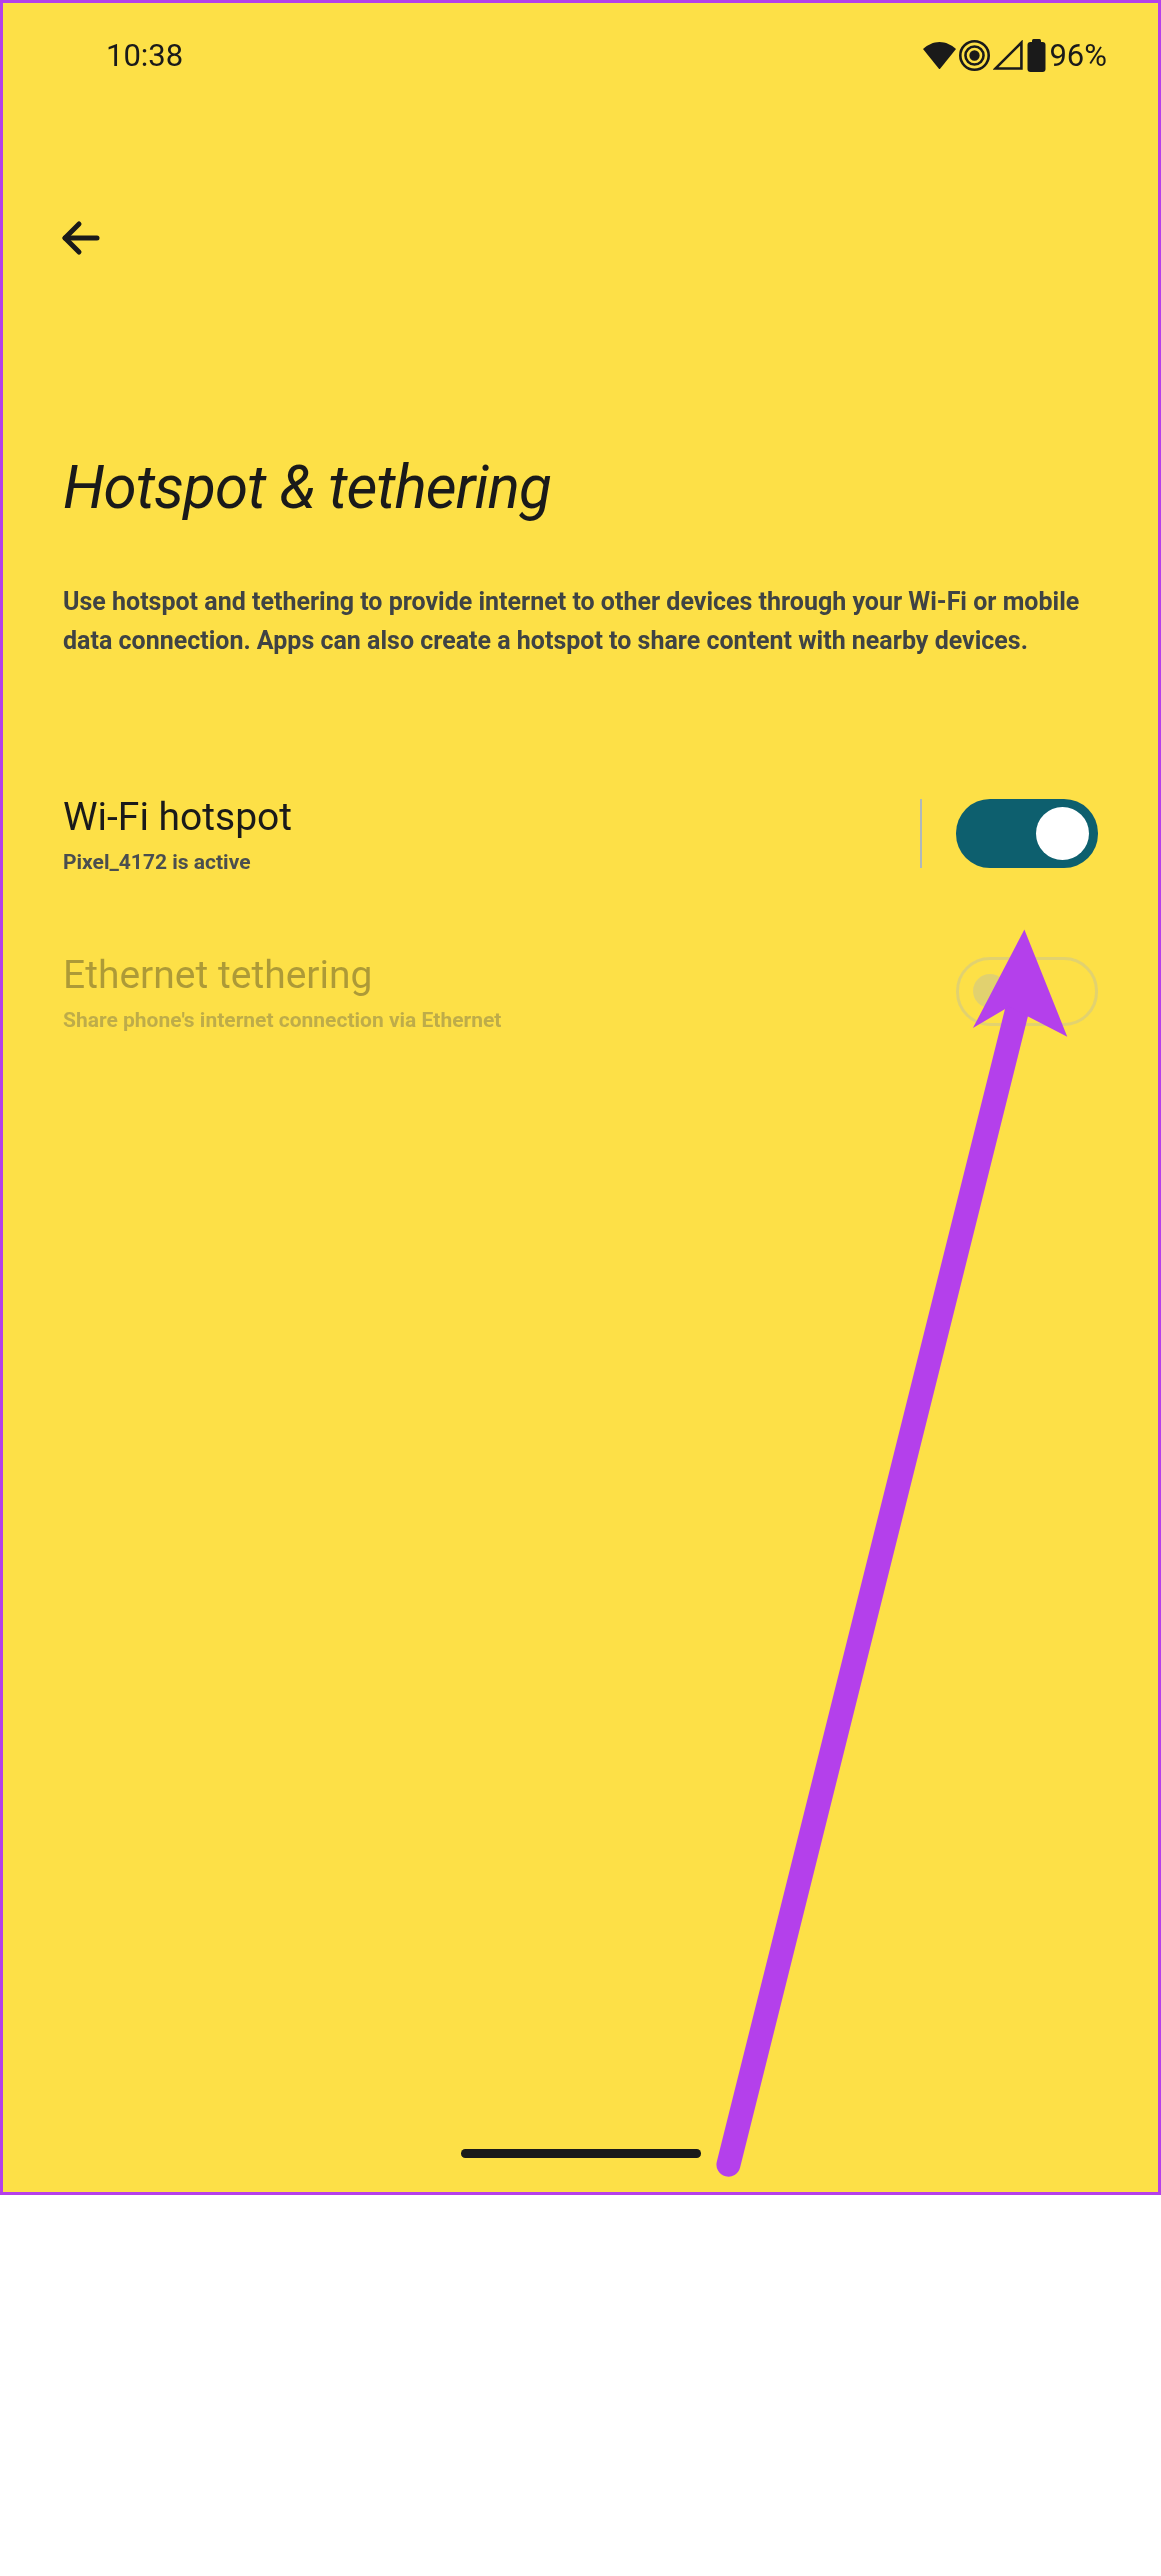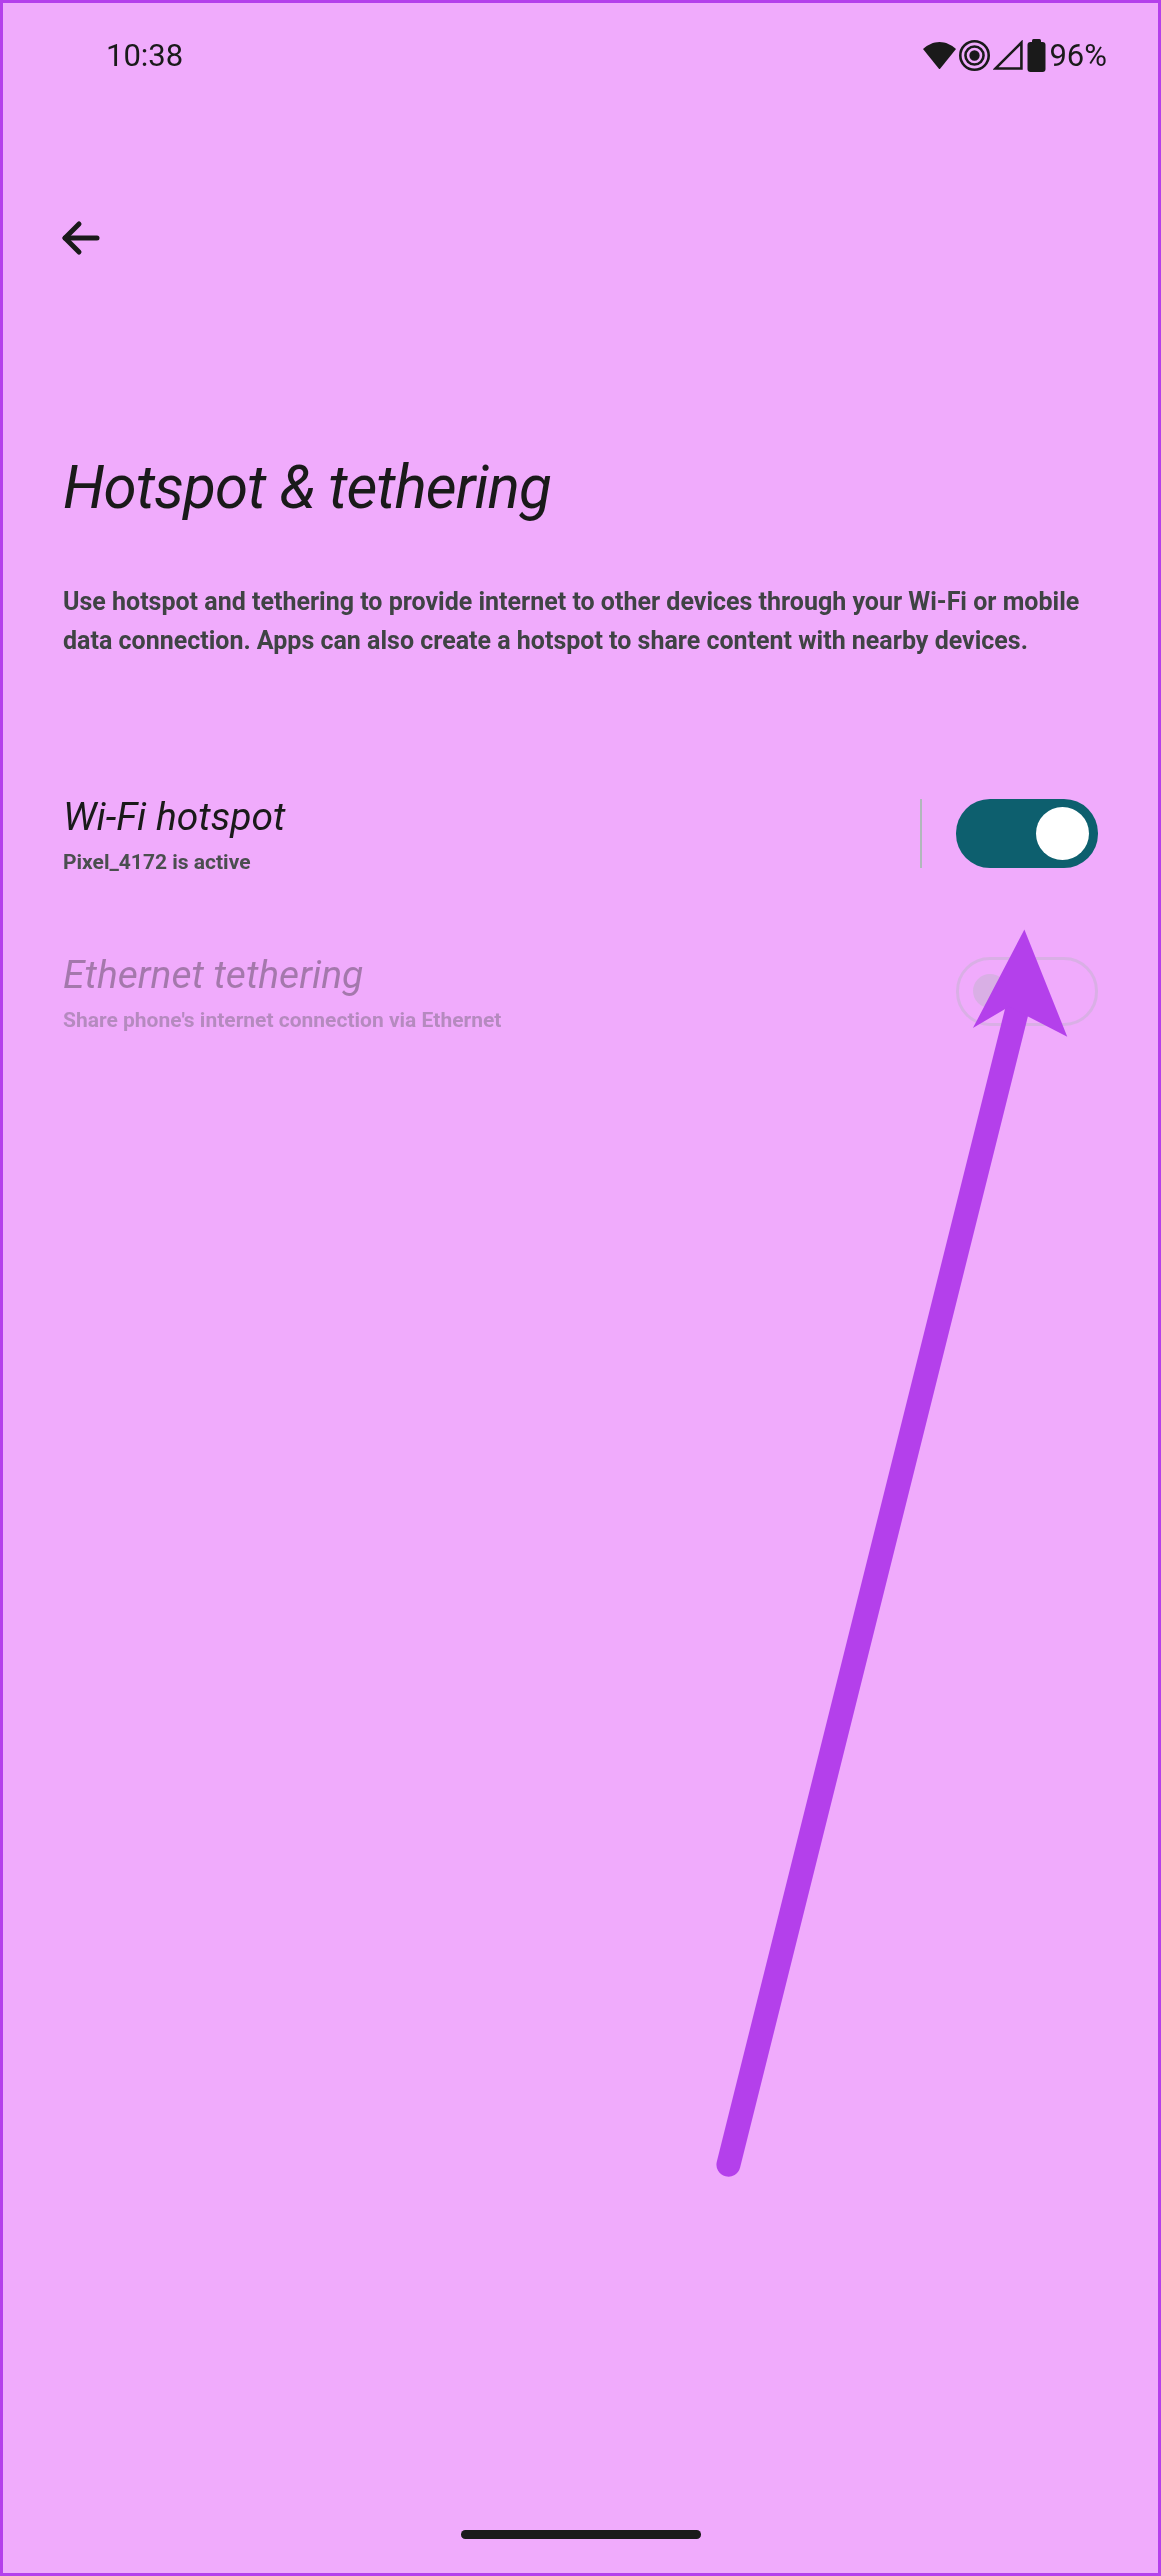--- a/index.html
+++ b/index.html
@@ -11,23 +11,23 @@
     body {
       font-family: 'Roboto', 'Segoe UI', Arial, sans-serif;
       background: #ffffff;
       display: flex;
       justify-content: center;
       align-items: flex-start;
     }
     
     .device-frame {
       width: 1162px;
-      height: 2576px;
+      height: 2195px;
       border: 3.4px solid #b440eb;
-      background: #f0abfc;
+      background: #fde047;
       position: relative;
       overflow: hidden;
     }
     
     .status-bar {
       display: flex;
       justify-content: space-between;
       align-items: center;
       padding: 34px 51px 17px 103px;
       font-size: 31px;
@@ -91,21 +91,20 @@
     .setting-text {
       flex: 1;
       cursor: pointer;
     }
     
     .setting-title {
       font-size: 39px;
       color: #1a1a1a;
       font-weight: 400;
       margin-bottom: 10.3px;
-      font-style: italic;
     }
     
     .setting-subtitle {
       font-size: 21px;
       color: #4a4e4f;
       font-weight: 700;
     }
     
     .divider-vertical {
       width: 1.7px;

